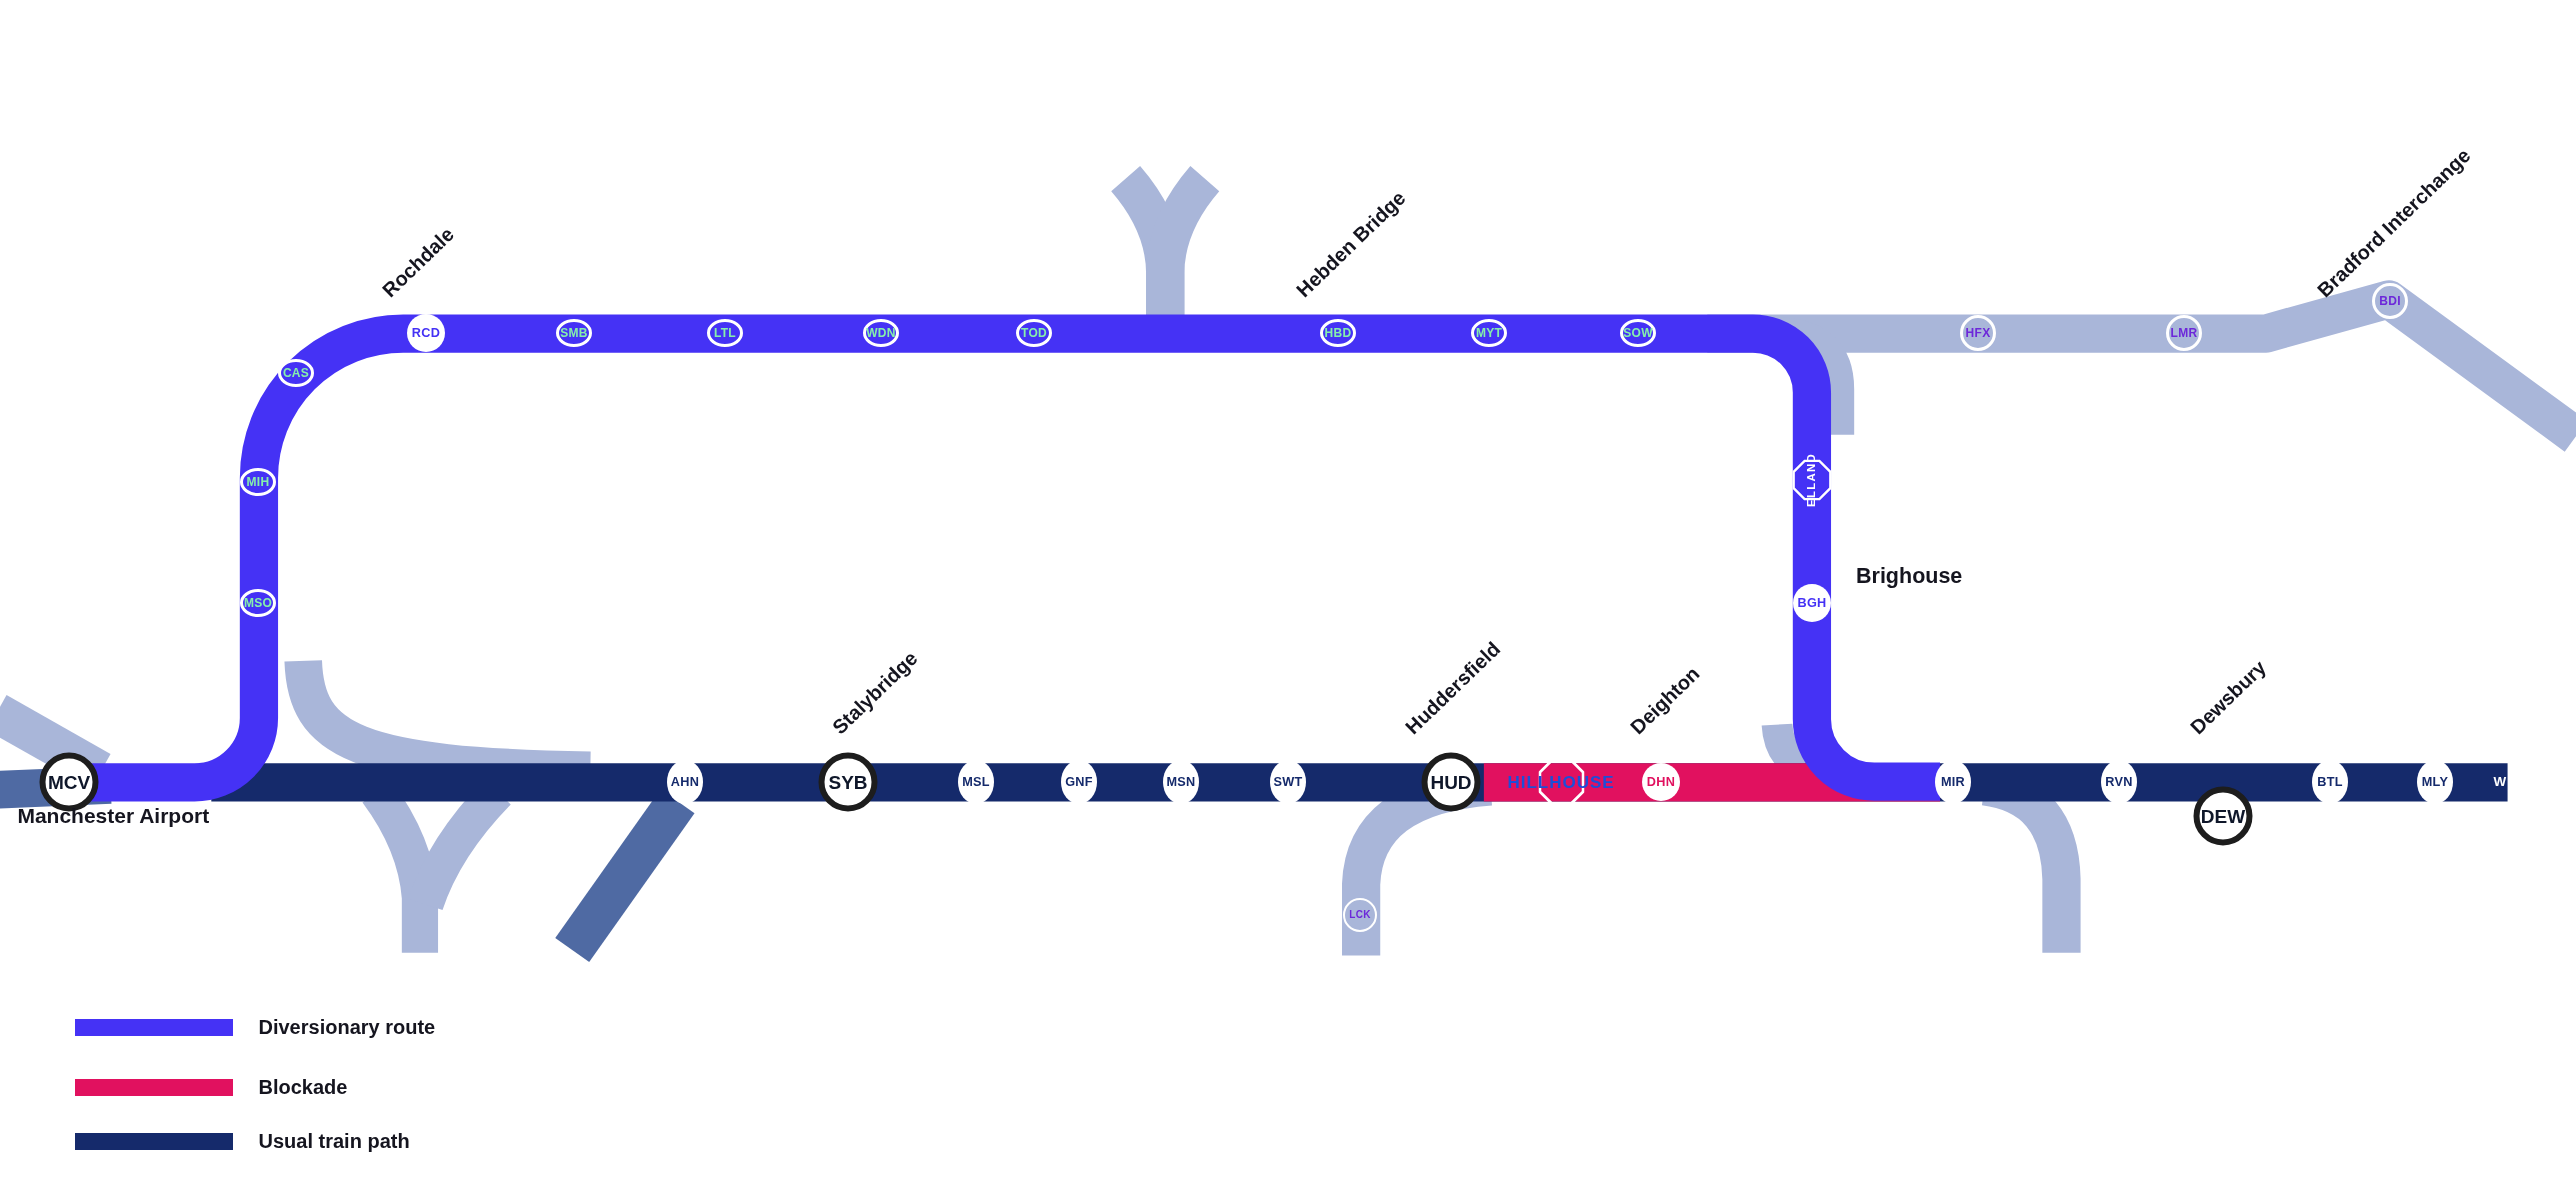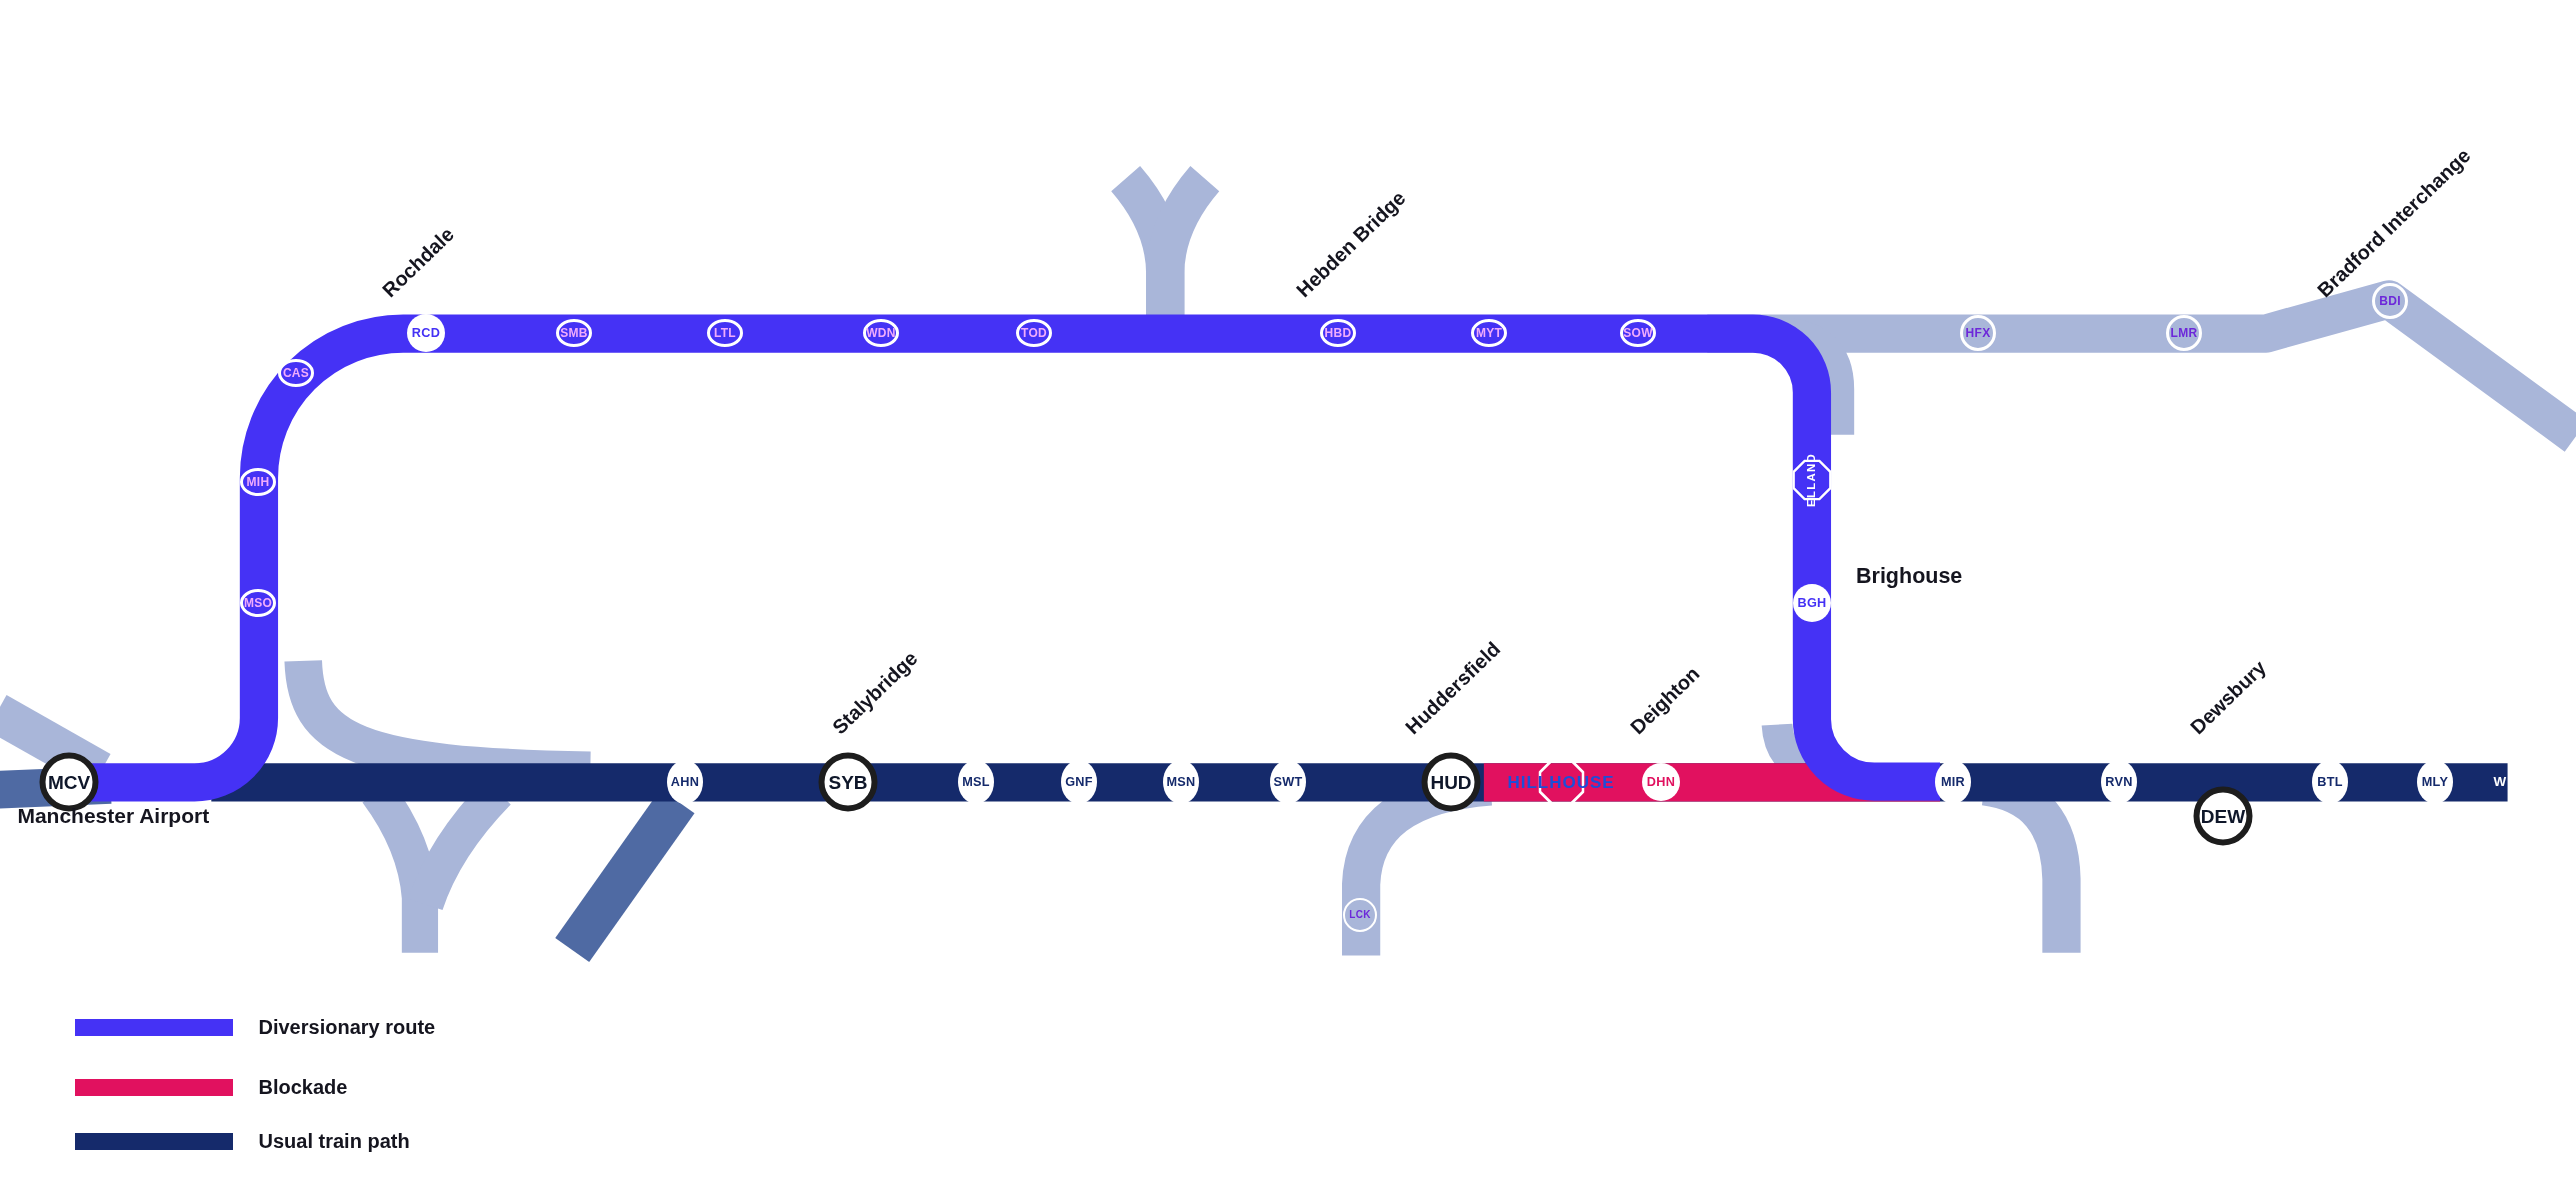--- a/index.html
+++ b/index.html
@@ -16,21 +16,21 @@
   .p-blue{stroke:var(--blue);}
   #page-title{
     position:absolute;top:10.7px;right:75px;font-size:38px;letter-spacing:-0.7px;
     color:var(--ink);white-space:nowrap;
   }
   #bradford-box{position:absolute;left:2301px;top:164px;width:208px;height:115px;background:#fff;}
   
   .st{position:absolute;display:flex;align-items:center;justify-content:center;
       border-radius:50%;transform:translate(-50%,-50%);box-sizing:border-box;
       letter-spacing:0.3px;z-index:6;line-height:1;}
-  .st-ring-blue{width:36px;height:28px;background:var(--blue);border:3.4px solid #fff;color:#f0abfc;font-size:12px;}
+  .st-ring-blue{width:36px;height:28px;background:var(--blue);border:3.4px solid #fff;color:#86efac;font-size:12px;}
   .st-ring-peri{width:36px;height:36px;background:var(--peri);border:3.4px solid #fff;color:#6d28d9;font-size:12px;justify-content:center;}
   .st-ring-peri.small{width:34px;height:34px;font-size:10px;border-width:2.7px;}
   .st-white-blue{width:38px;height:38px;background:#fff;color:var(--blue);font-size:12.7px;}
   .st-white-navy{width:36px;height:44px;background:#fff;color:var(--navy);font-size:12.7px;}
   .st-white-pink{width:38px;height:38px;background:#fff;color:var(--pink);font-size:12.7px;}
   .st-big{width:59px;height:59px;background:#fff;border:6px solid #1d1d1d;color:#0f172a;
           font-size:19px;letter-spacing:0;}
   .st-partial{background:none;color:#fff;font-size:13.4px;border-radius:0;}
   .st-octagon-h,.st-octagon-v{background:none;border-radius:0;}
   .st-octagon-h{width:107px;height:74px;}

